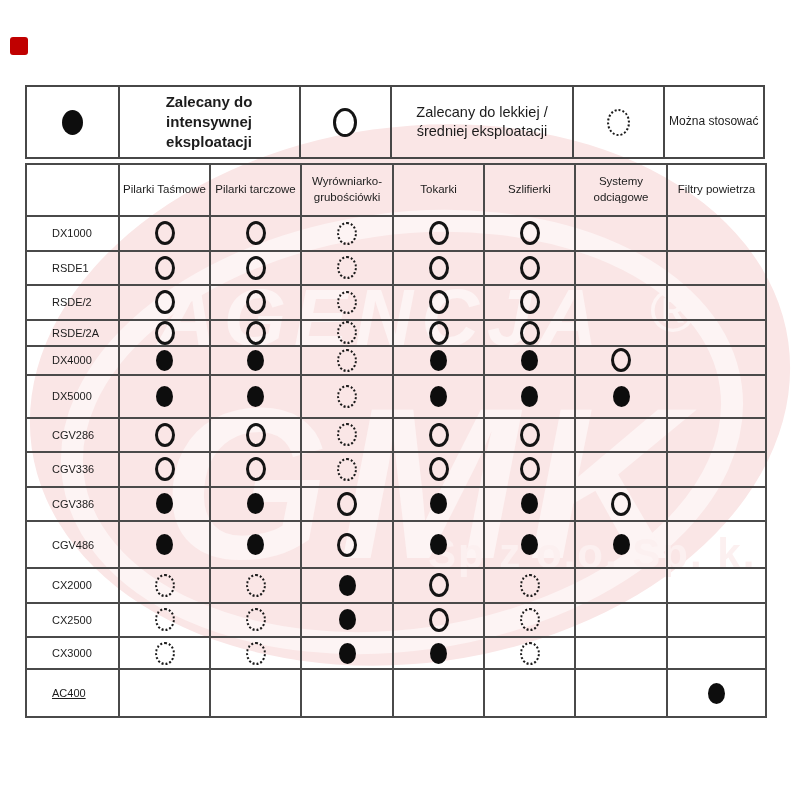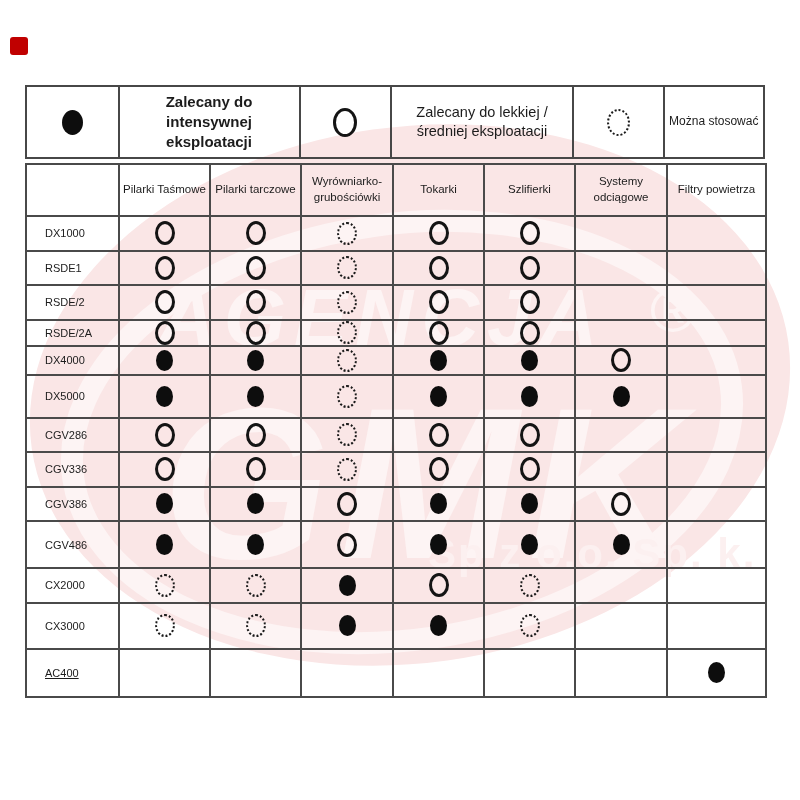--- a/index.html
+++ b/index.html
@@ -54,21 +54,21 @@
     background:transparent;
   }
   table.matrix th, table.matrix td{
     border:2px solid #4a4a4a;padding:0;background:transparent;
     text-align:center;vertical-align:middle;
   }
   table.matrix thead th{
     font-weight:normal;font-size:11.5px;line-height:1.35;padding:2px 1px;
   }
   table.matrix th.rowlabel{
-    font-weight:normal;font-size:11px;text-align:left;padding-left:18px;
+    font-weight:normal;font-size:11px;text-align:left;padding-left:25px;
   }
 </style>
 </head>
 <body>
 
 <svg class="abs watermark" width="800" height="800" viewBox="0 0 800 800" aria-hidden="true">
   <ellipse cx="410" cy="395" rx="382" ry="268" fill="#fae6e6" transform="rotate(-8 410 395)"></ellipse>
   <ellipse cx="402" cy="432" rx="332" ry="208" fill="none" stroke="#fdf4f4" stroke-width="22" transform="rotate(-8 402 432)"></ellipse>
   <text x="158" y="345" font-size="80" font-weight="bold" font-style="italic" letter-spacing="8" fill="#fdf4f4" font-family="&quot;Liberation Sans&quot;, sans-serif">AGENCJA</text>
   <text x="650" y="332" font-size="62" font-weight="bold" fill="#fdf4f4" font-family="&quot;Liberation Sans&quot;, sans-serif">®</text>
@@ -227,21 +227,31 @@
         <tr style="height: 34.5px;">
           <th class="rowlabel">CX2000</th>
           <td><span class="circ dotted"></span></td>
           <td><span class="circ dotted"></span></td>
           <td><span class="circ filled"></span></td>
           <td><span class="circ open"></span></td>
           <td><span class="circ dotted"></span></td>
           <td></td>
           <td></td>
         </tr>
-        <tr style="height: 46px; margin-left: 32px;">
+        <tr style="height: 34.5px;">
+          <th class="rowlabel">CX2500</th>
+          <td><span class="circ dotted"></span></td>
+          <td><span class="circ dotted"></span></td>
+          <td><span class="circ filled"></span></td>
+          <td><span class="circ open"></span></td>
+          <td><span class="circ dotted"></span></td>
+          <td></td>
+          <td></td>
+        </tr>
+        <tr style="height: 32px; margin-left: 32px;">
           <th class="rowlabel">CX3000</th>
           <td><span class="circ dotted"></span></td>
           <td><span class="circ dotted"></span></td>
           <td><span class="circ filled"></span></td>
           <td><span class="circ filled"></span></td>
           <td><span class="circ dotted"></span></td>
           <td></td>
           <td></td>
         </tr>
         <tr style="height: 48px; text-decoration: underline;">

